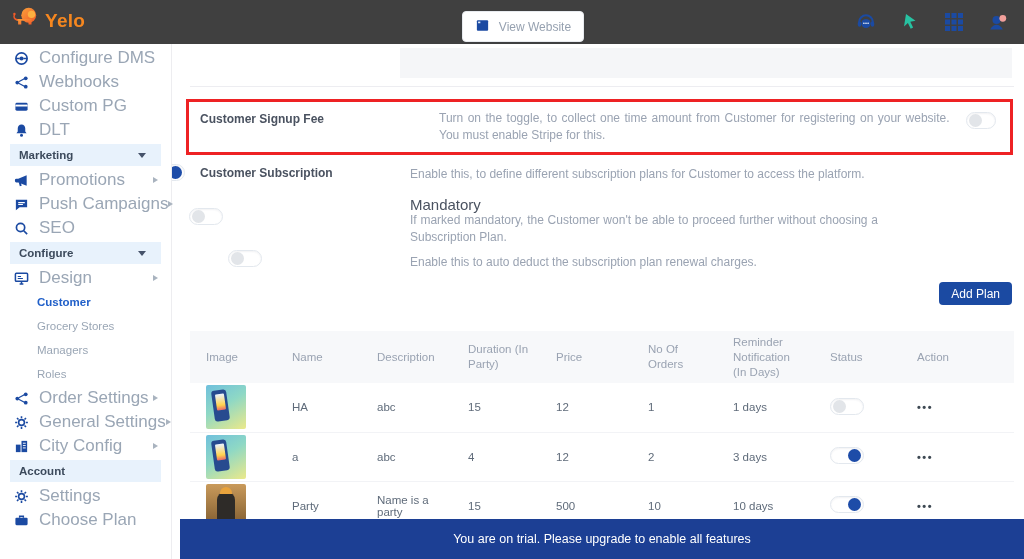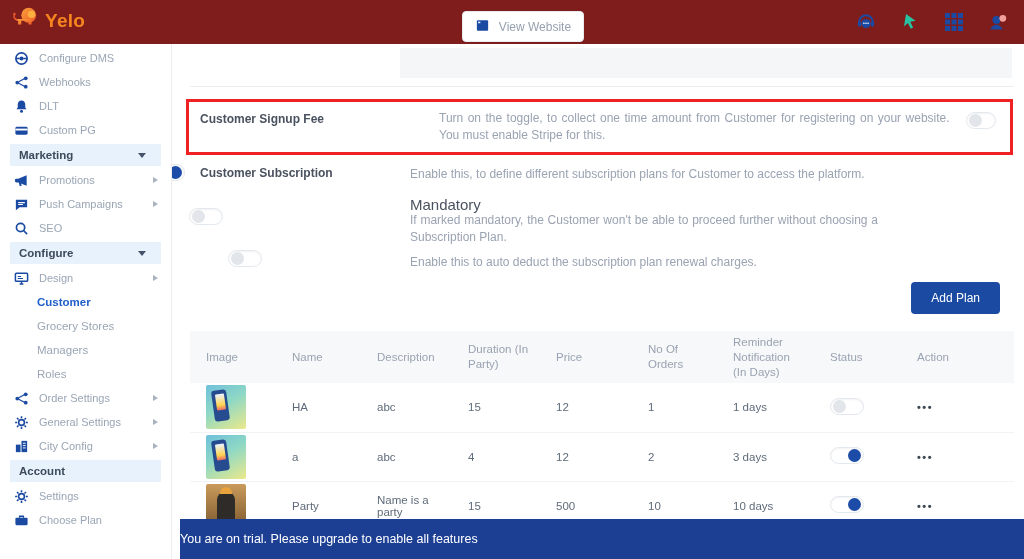--- a/index.html
+++ b/index.html
@@ -1,37 +1,37 @@
 <!DOCTYPE html>
 <html><head>
 <meta charset="utf-8">
 <style>
   * { margin:0; padding:0; box-sizing:border-box; }
   html,body { background:#e9e9e9; }
   .app { position:relative; width:1024px; height:559px; background:#fff;
          font-family:"Liberation Sans", sans-serif; overflow:hidden; }
 
   
-  .header { position:absolute; top:0; left:0; right:0; height:44px; background:#7f1d1d; z-index:4; }
+  .header { position:absolute; top:0; left:0; right:0; height:44px; background:#404040; z-index:4; }
   .logo { position:absolute; left:10px; top:6px; display:flex; align-items:center; gap:5px; cursor:pointer; }
   .logo-text { font-size:19px; font-weight:bold; color:#f6871f; letter-spacing:.3px; }
   .view-btn { position:absolute; left:462px; top:11px; width:122px; height:31px; background:#fff;
               border:1px solid #e8ebef; border-radius:4px; display:flex; align-items:center;
               justify-content:center; gap:9px; font-size:12px; color:#96a1b0; cursor:pointer;
               box-shadow:0 1px 3px rgba(40,60,90,.05); font-family:inherit; }
   .header-icons { position:absolute; right:16px; top:12px; display:flex; gap:24px; align-items:center; }
   .hic { width:20px; height:20px; display:inline-block; cursor:pointer; }
 
   
   .sidebar { position:absolute; top:44px; left:0; width:172px; bottom:0; background:#fff;
              border-right:1px solid #ededf0; padding-top:2px; z-index:2; }
   .sb-item { display:flex; align-items:center; height:24px; padding:0 13px 0 14px; cursor:pointer; }
   .sb-ic { width:15px; height:15px; margin-right:10px; flex:none; }
   .sb-ic svg { width:15px; height:15px; display:block; }
-  .sb-label { font-size:11px; color:#9aa6b5; white-space:nowrap; flex:1; }
+  .sb-label { font-size:17px; color:#9aa6b5; white-space:nowrap; flex:1; }
   .sb-section { display:flex; align-items:center; height:22px; background:#e8f2fc;
                 padding:0 15px 0 9px; margin:2px 10px; cursor:pointer; }
   .sb-sec-label { font-size:11.5px; font-weight:700; color:#3c4a5c; flex:1; }
   .sb-sub { height:24px; display:flex; align-items:center; padding-left:37px; cursor:pointer; }
   .sb-sub span { font-size:11.5px; color:#9aa6b5; }
   .sb-sub.selected span { color:#2160c9; font-weight:700; }
   .chev { width:0; height:0; border-style:solid; flex:none; }
   .chev.right { border-width:3.5px 0 3.5px 5px; border-color:transparent transparent transparent #a9b3bf; }
   .chev.down  { border-width:5px 4px 0 4px; border-color:#46536a transparent transparent transparent; }
 
@@ -51,21 +51,21 @@
   .abs { position:absolute; }
   .sub-label { left:27px; top:122px; }
   .sub-desc1 { left:237px; top:122px; width:575px; }
   .sub-tgl1  { right:22px; top:120px; }
   .mand-title{ left:237px; top:152px; font-size:15px; font-weight:400; color:#4a5260; }
   .mand-desc { left:237px; top:168px; width:468px; text-align:justify; }
   .mand-tgl  { right:22px; top:164px; }
   .auto-desc { left:237px; top:210px; width:575px; }
   .auto-tgl  { right:22px; top:206px; }
 
-  .add-plan { position:absolute; right:24px; top:238px; height:32px; padding:0 20px;
+  .add-plan { position:absolute; right:12px; top:238px; height:23px; padding:0 12px;
               background:#1b4aa2; color:#fff; border:none; border-radius:4px; font-size:12px;
               cursor:pointer; font-family:inherit; }
 
   
   .toggle { width:34px; height:17px; border-radius:9px; position:relative; display:inline-block;
             background:#fff; border:1px solid #e3e8ee; cursor:pointer;
             box-shadow:inset 0 1px 2px rgba(30,40,60,.06); }
   .toggle .knob { position:absolute; top:1px; width:13px; height:13px; border-radius:50%; }
   .toggle.off .knob { left:2px; background:#e2e5e9; }
   .toggle.on  .knob { right:2px; background:#1d4ca8; }
@@ -86,21 +86,21 @@
               background:linear-gradient(#eaf3ff,#ffd24d 70%,#e86a6a); border-radius:1px; transform:rotate(-8deg); }
   .thumb.person { background:linear-gradient(#c99a5b,#7d5a2e); }
   .thumb.person::before { content:""; position:absolute; left:11px; top:8px; width:18px; height:36px;
               background:#2e2b28; border-radius:8px 8px 2px 2px; }
   .thumb.person::after { content:""; position:absolute; left:14px; top:3px; width:12px; height:7px;
               background:#e8a33d; border-radius:6px 6px 0 0; }
   .dots { font-size:11px; font-weight:bold; color:#3d4852; letter-spacing:1.5px; cursor:pointer; }
 
   
   .banner { position:absolute; left:180px; right:0; bottom:0; height:40px; background:#1c3f94;
-            display:flex; align-items:center; z-index:6; }
+            display:flex; align-items:center; justify-content:center; z-index:6; }
   .banner span { color:#fff; font-size:12.5px; }
 </style>
 </head>
 <body>
 
 <div class="app">
 
   <header class="header">
     <div class="logo">
       <span>
@@ -189,34 +189,34 @@
             <circle cx="12.5" cy="3.5" r="2" fill="#1b4aa2"></circle>
             <circle cx="12.5" cy="12.5" r="2" fill="#1b4aa2"></circle>
             <path d="M5 7.2 11 4M5 8.8 11 12" stroke="#1b4aa2" stroke-width="1.4" fill="none"></path>
           </svg>
         </span>
         <span class="sb-label">Webhooks</span>
       </div>
       <div class="sb-item">
         <span class="sb-ic">
           <svg viewBox="0 0 16 16">
+            <rect x="1.5" y="4" width="13" height="8.5" rx="1.5" fill="#1b4aa2"></rect>
+            <rect x="1.5" y="6" width="13" height="2" fill="#fff"></rect>
+          </svg>
+        </span>
+        <span class="sb-label">Custom PG</span>
+      </div>
+      <div class="sb-item">
+        <span class="sb-ic">
+          <svg viewBox="0 0 16 16">
             <path d="M8 1.5c-2.6 0-4 1.9-4 4.3V9L2.6 11h10.8L12 9V5.8C12 3.4 10.6 1.5 8 1.5z" fill="#1b4aa2"></path>
             <circle cx="8" cy="13" r="1.6" fill="#1b4aa2"></circle>
           </svg>
         </span>
         <span class="sb-label">DLT</span>
-      </div>
-      <div class="sb-item">
-        <span class="sb-ic">
-          <svg viewBox="0 0 16 16">
-            <rect x="1.5" y="4" width="13" height="8.5" rx="1.5" fill="#1b4aa2"></rect>
-            <rect x="1.5" y="6" width="13" height="2" fill="#fff"></rect>
-          </svg>
-        </span>
-        <span class="sb-label">Custom PG</span>
       </div>
       <div class="sb-section">
         <span class="sb-sec-label">Marketing</span>
         <span class="chev down"></span>
       </div>
       <div class="sb-item">
         <span class="sb-ic">
           <svg viewBox="0 0 16 16">
             <path d="M13.5 2.5 4.5 6H2.5A1.5 1.5 0 0 0 1 7.5v1A1.5 1.5 0 0 0 2.5 10h2l9 3.5z" fill="#1b4aa2"></path>
             <path d="M5.2 10.5 6.2 14l2-.5-.9-3.2z" fill="#1b4aa2"></path>

